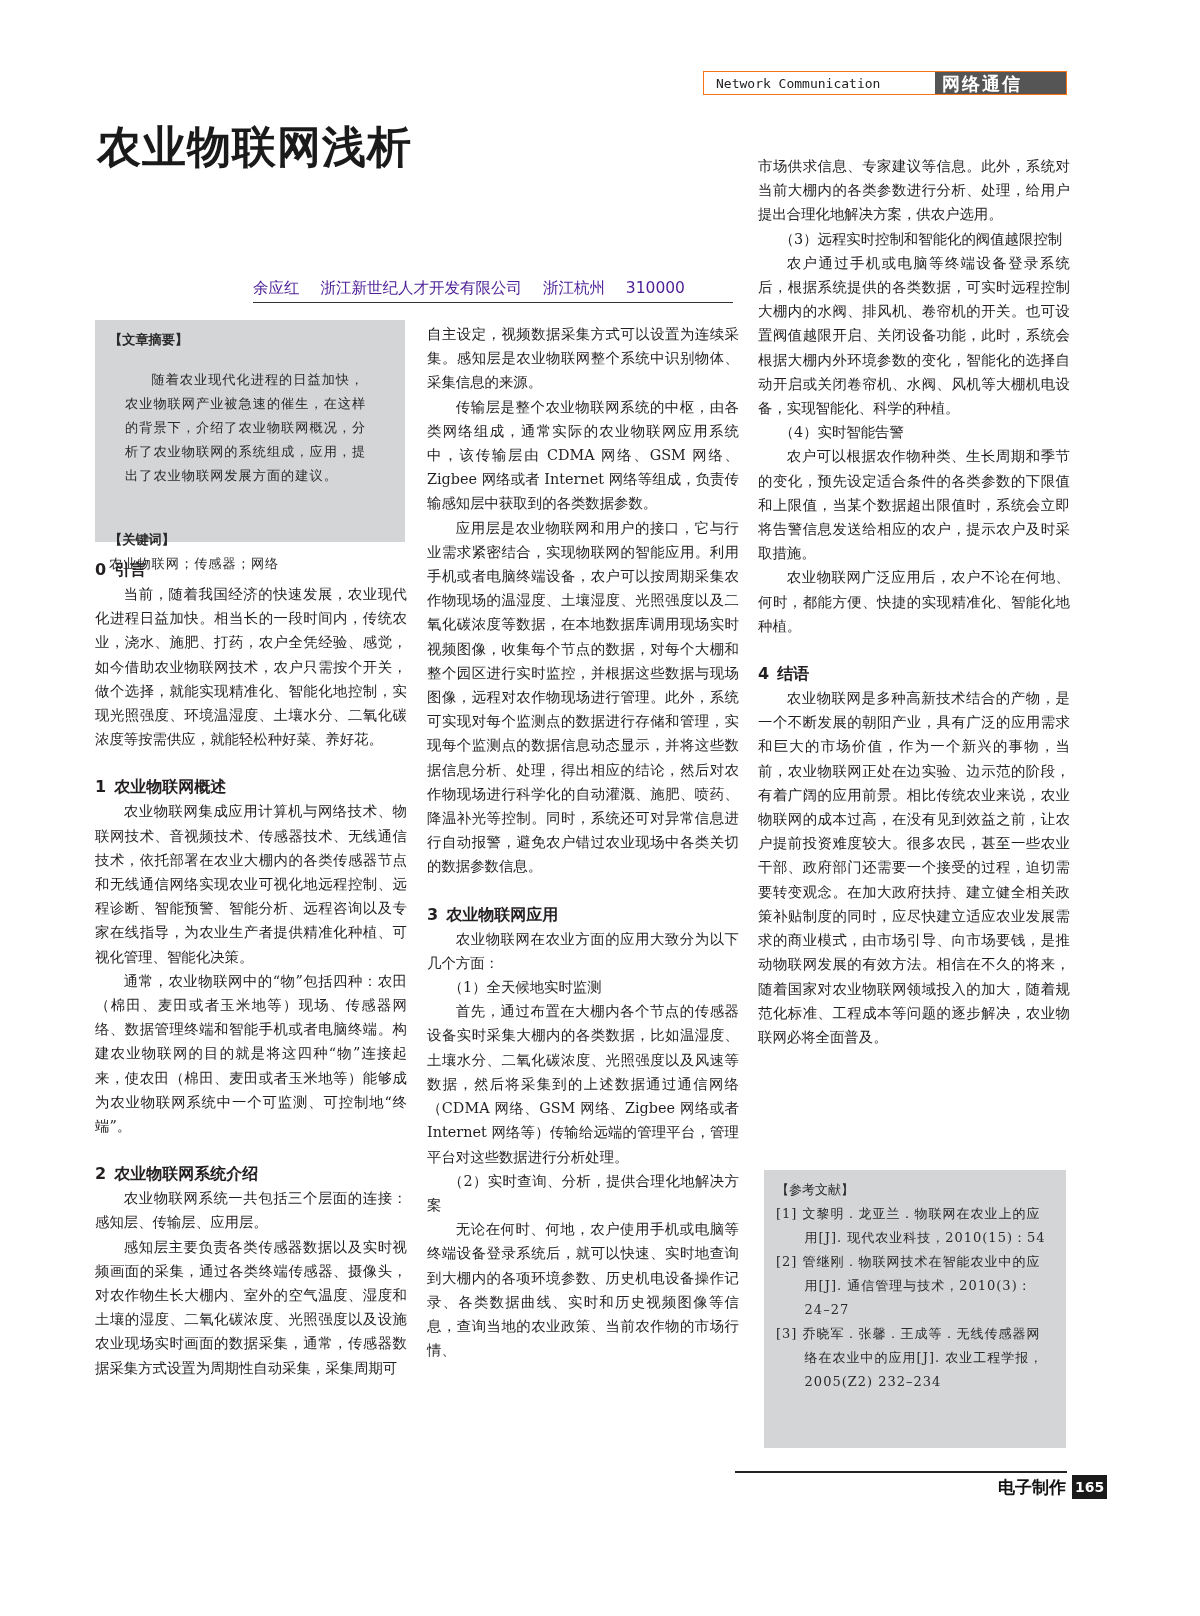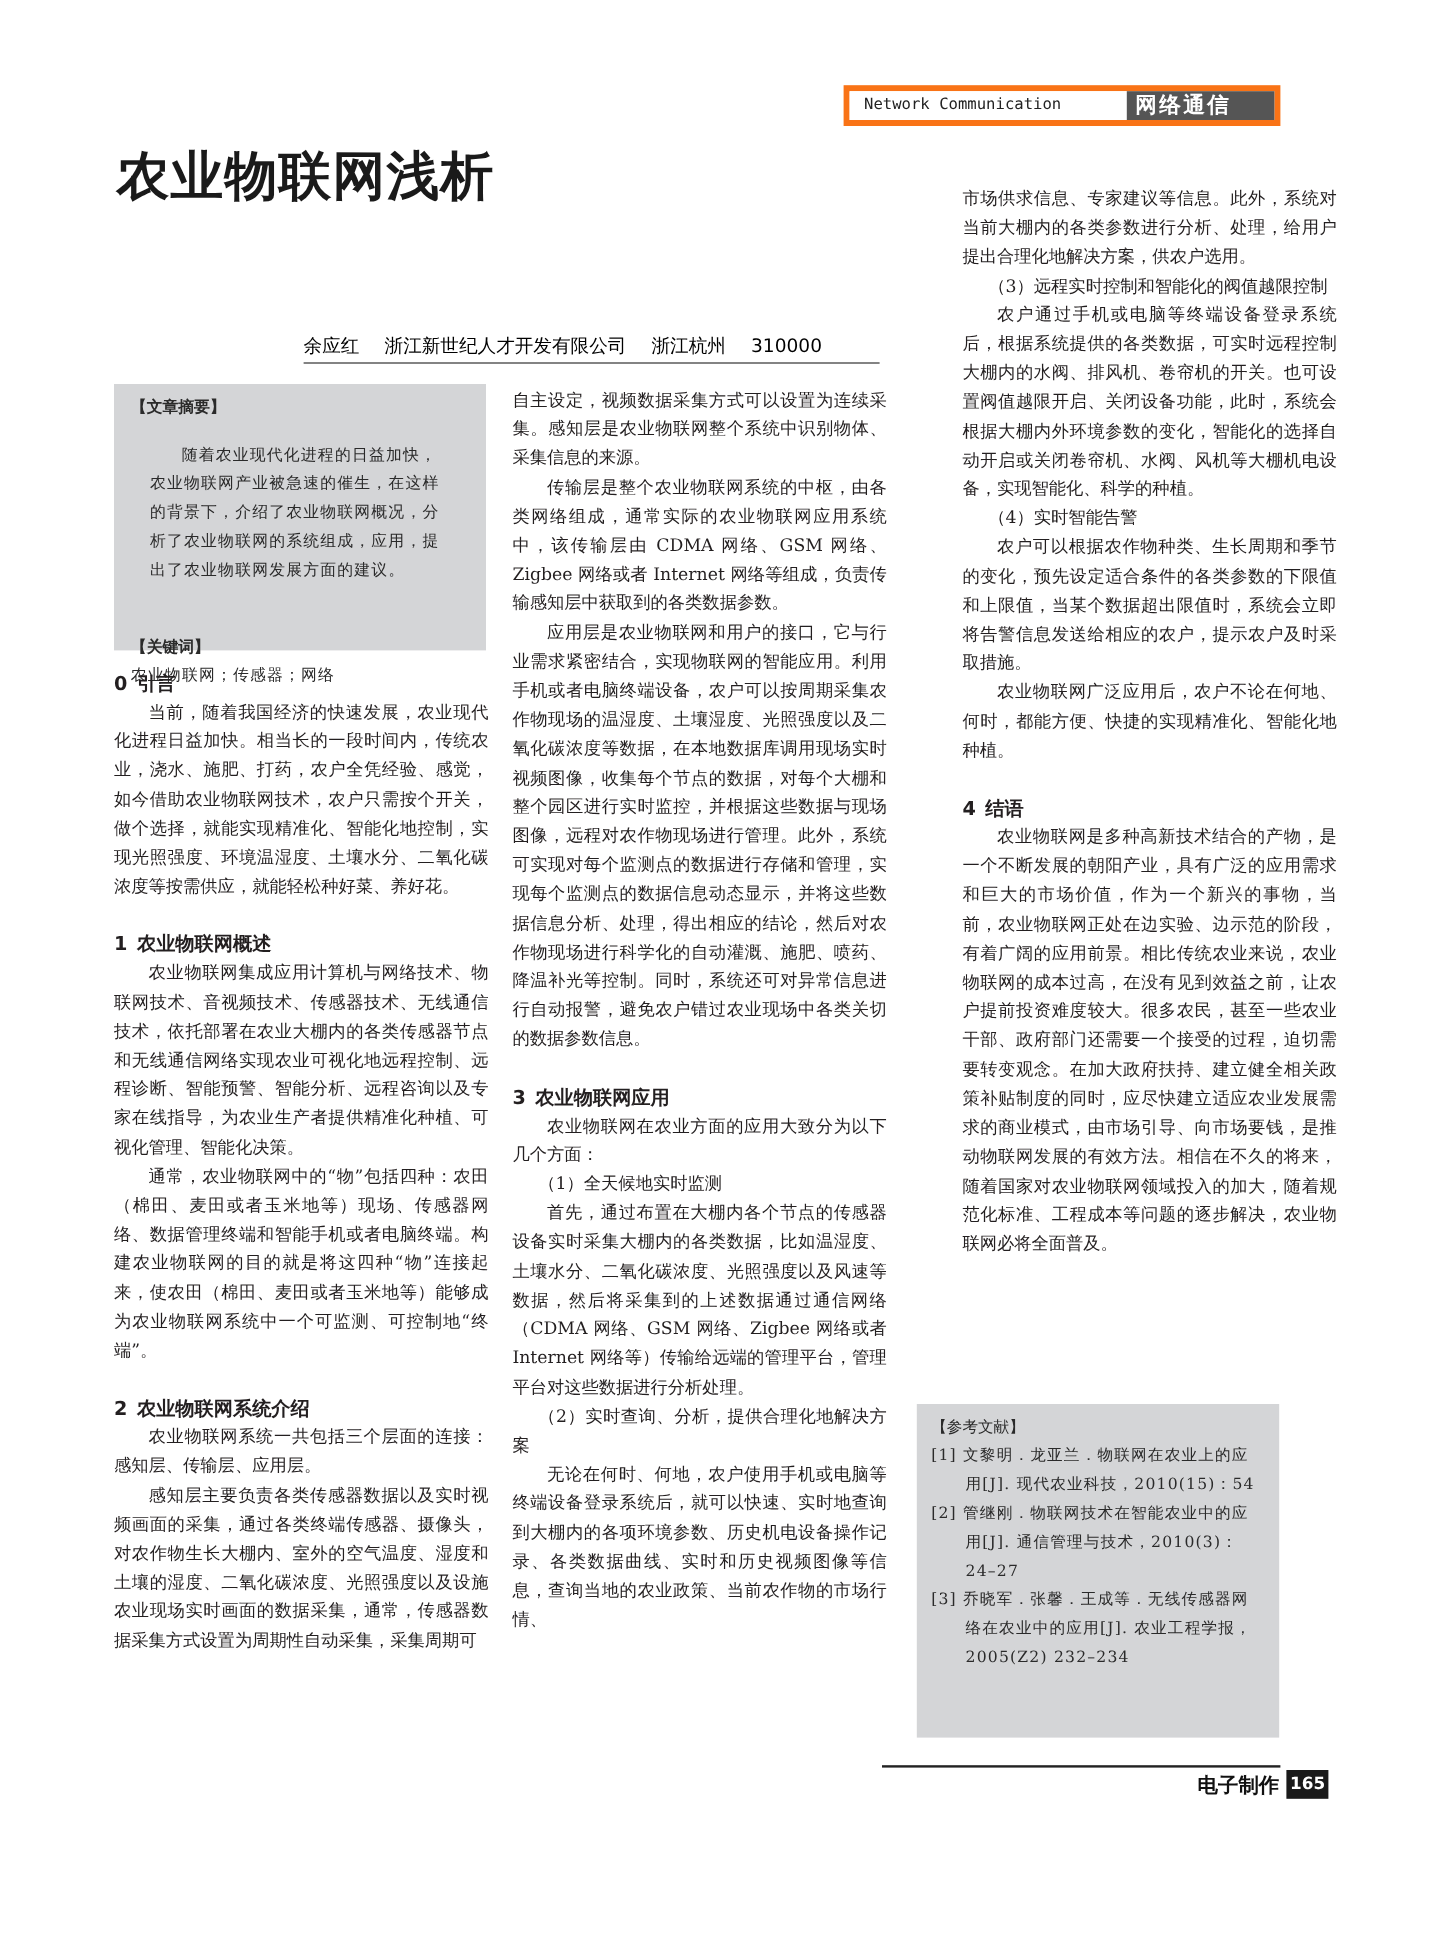--- a/index.html
+++ b/index.html
@@ -1,31 +1,31 @@
 <!DOCTYPE html>
 <html><head>
 <meta charset="utf-8">
 <style>
   html, body { margin:0; padding:0; background:#ffffff; }
   body { width:1200px; height:1616px; position:relative; overflow:hidden;
          font-family:"DejaVu Serif", "Liberation Serif", serif; color:#231f20; }
   .abs { position:absolute; }
 
   
-  .hdr { left:703px; top:71px; width:364px; height:34px; display:flex; border:5px solid #f97316; box-sizing:border-box; }
+  .hdr { left:703px; top:71px; width:364px; height:24px; display:flex; border:1px solid #f97316; box-sizing:border-box; }
   .hdr .en { flex:0 0 219px; font-family:"DejaVu Sans Mono","Liberation Mono",monospace; font-size:13px;
              line-height:24px; padding-left:12px; color:#222; background:#fff; }
   .hdr .zh { flex:1; background:#555; color:#fff; font-family:"DejaVu Sans","Liberation Sans",sans-serif;
              font-size:18px; font-weight:bold; line-height:24px; padding-left:7px; letter-spacing:2px; }
 
   .title { left:97px; top:118px; font-family:Liberation Sans, sans-serif; font-weight:bold;
            font-size:44px; letter-spacing:1px; color:#1a1a1a; }
 
   .author { left:253px; top:278px; width:480px; font-family:"DejaVu Sans","Liberation Sans",sans-serif;
-            font-size:15.5px; color:#000000; border-bottom:1px solid #333; padding-bottom:3px; white-space:nowrap; }
+            font-size:15.5px; color:#4c1d95; border-bottom:1px solid #333; padding-bottom:3px; white-space:nowrap; }
   .author span { margin-right:16px; }
   .author span:last-child { margin-right:0; }
 
   .col { width:312px; font-size:14.4px; line-height:24.2px; text-align:justify; }
   .col p { margin:0; text-indent:2em; }
   .col p.noind { text-indent:0; }
   .col p.sub { text-indent:1.5em; }
   .col h2 { margin:0; font-family:"DejaVu Sans","Liberation Sans",sans-serif; font-size:16px; font-weight:bold;
             line-height:24px; }
   .col h2 .num { margin-right:8px; }
@@ -91,21 +91,21 @@
   <p>应用层是农业物联网和用户的接口，它与行业需求紧密结合，实现物联网的智能应用。利用手机或者电脑终端设备，农户可以按周期采集农作物现场的温湿度、土壤湿度、光照强度以及二氧化碳浓度等数据，在本地数据库调用现场实时视频图像，收集每个节点的数据，对每个大棚和整个园区进行实时监控，并根据这些数据与现场图像，远程对农作物现场进行管理。此外，系统可实现对每个监测点的数据进行存储和管理，实现每个监测点的数据信息动态显示，并将这些数据信息分析、处理，得出相应的结论，然后对农作物现场进行科学化的自动灌溉、施肥、喷药、降温补光等控制。同时，系统还可对异常信息进行自动报警，避免农户错过农业现场中各类关切的数据参数信息。</p>
   <div class="gap"></div>
   <h2><span class="num">3</span><span>农业物联网应用</span></h2>
   <p>农业物联网在农业方面的应用大致分为以下几个方面：</p>
   <p class="sub">（1）全天候地实时监测</p>
   <p>首先，通过布置在大棚内各个节点的传感器设备实时采集大棚内的各类数据，比如温湿度、土壤水分、二氧化碳浓度、光照强度以及风速等数据，然后将采集到的上述数据通过通信网络（CDMA 网络、GSM 网络、Zigbee 网络或者 Internet 网络等）传输给远端的管理平台，管理平台对这些数据进行分析处理。</p>
   <p class="sub">（2）实时查询、分析，提供合理化地解决方案</p>
   <p>无论在何时、何地，农户使用手机或电脑等终端设备登录系统后，就可以快速、实时地查询到大棚内的各项环境参数、历史机电设备操作记录、各类数据曲线、实时和历史视频图像等信息，查询当地的农业政策、当前农作物的市场行情、</p>
 </div>
 
-<div class="abs col" style="left:758px; top:154px;margin-left:44px;">
+<div class="abs col" style="left:758px; top:154px;">
   <p class="noind">市场供求信息、专家建议等信息。此外，系统对当前大棚内的各类参数进行分析、处理，给用户提出合理化地解决方案，供农户选用。</p>
   <p class="sub">（3）远程实时控制和智能化的阀值越限控制</p>
   <p>农户通过手机或电脑等终端设备登录系统后，根据系统提供的各类数据，可实时远程控制大棚内的水阀、排风机、卷帘机的开关。也可设置阀值越限开启、关闭设备功能，此时，系统会根据大棚内外环境参数的变化，智能化的选择自动开启或关闭卷帘机、水阀、风机等大棚机电设备，实现智能化、科学的种植。</p>
   <p class="sub">（4）实时智能告警</p>
   <p>农户可以根据农作物种类、生长周期和季节的变化，预先设定适合条件的各类参数的下限值和上限值，当某个数据超出限值时，系统会立即将告警信息发送给相应的农户，提示农户及时采取措施。</p>
   <p>农业物联网广泛应用后，农户不论在何地、何时，都能方便、快捷的实现精准化、智能化地种植。</p>
   <div class="gap"></div>
   <h2><span class="num">4</span><span>结语</span></h2>
   <p>农业物联网是多种高新技术结合的产物，是一个不断发展的朝阳产业，具有广泛的应用需求和巨大的市场价值，作为一个新兴的事物，当前，农业物联网正处在边实验、边示范的阶段，有着广阔的应用前景。相比传统农业来说，农业物联网的成本过高，在没有见到效益之前，让农户提前投资难度较大。很多农民，甚至一些农业干部、政府部门还需要一个接受的过程，迫切需要转变观念。在加大政府扶持、建立健全相关政策补贴制度的同时，应尽快建立适应农业发展需求的商业模式，由市场引导、向市场要钱，是推动物联网发展的有效方法。相信在不久的将来，随着国家对农业物联网领域投入的加大，随着规范化标准、工程成本等问题的逐步解决，农业物联网必将全面普及。</p>
 </div>

